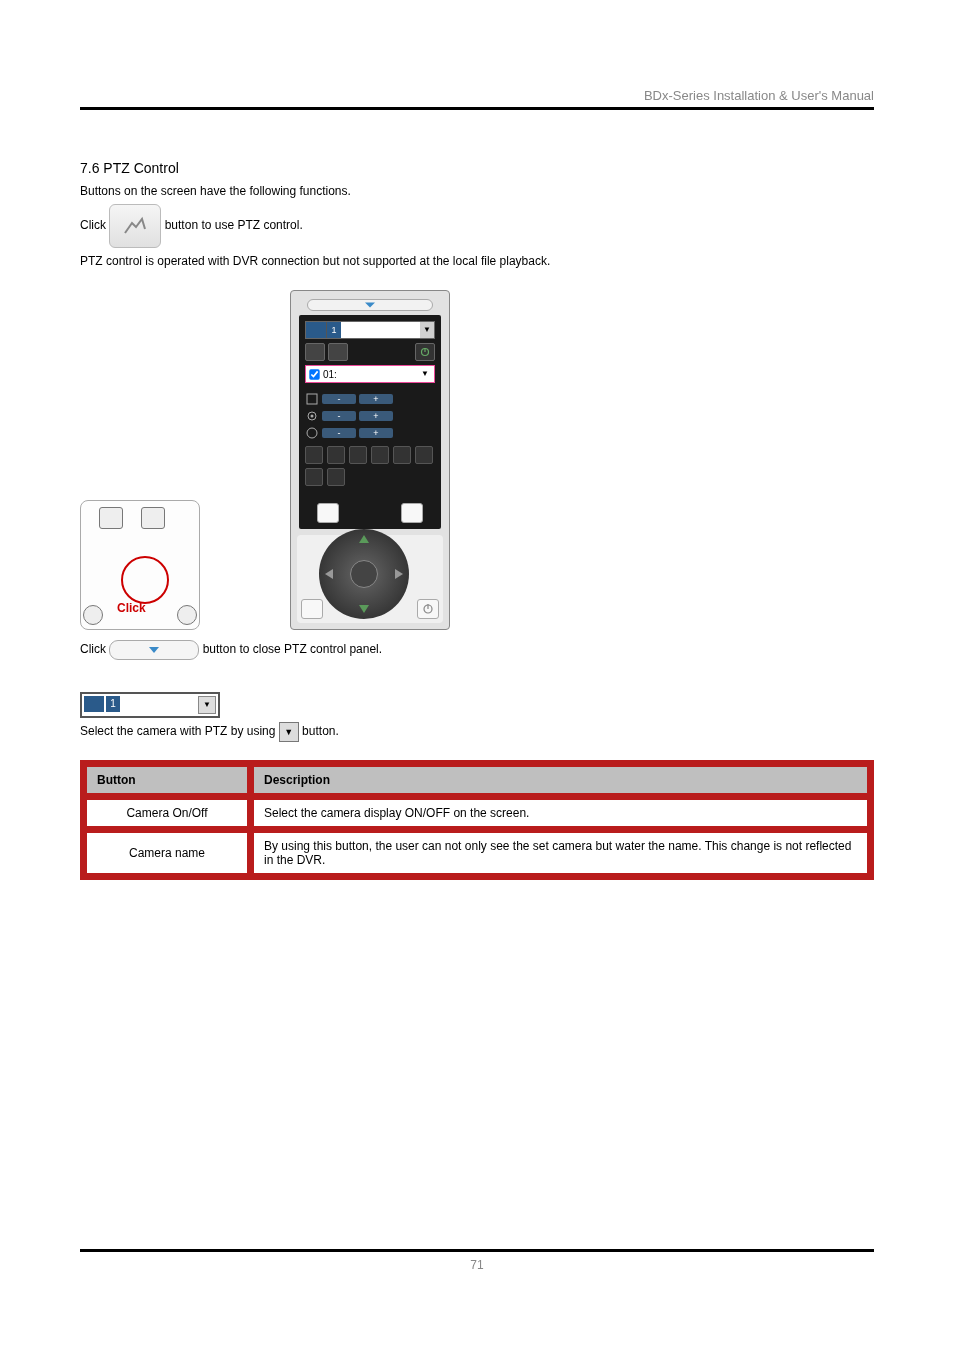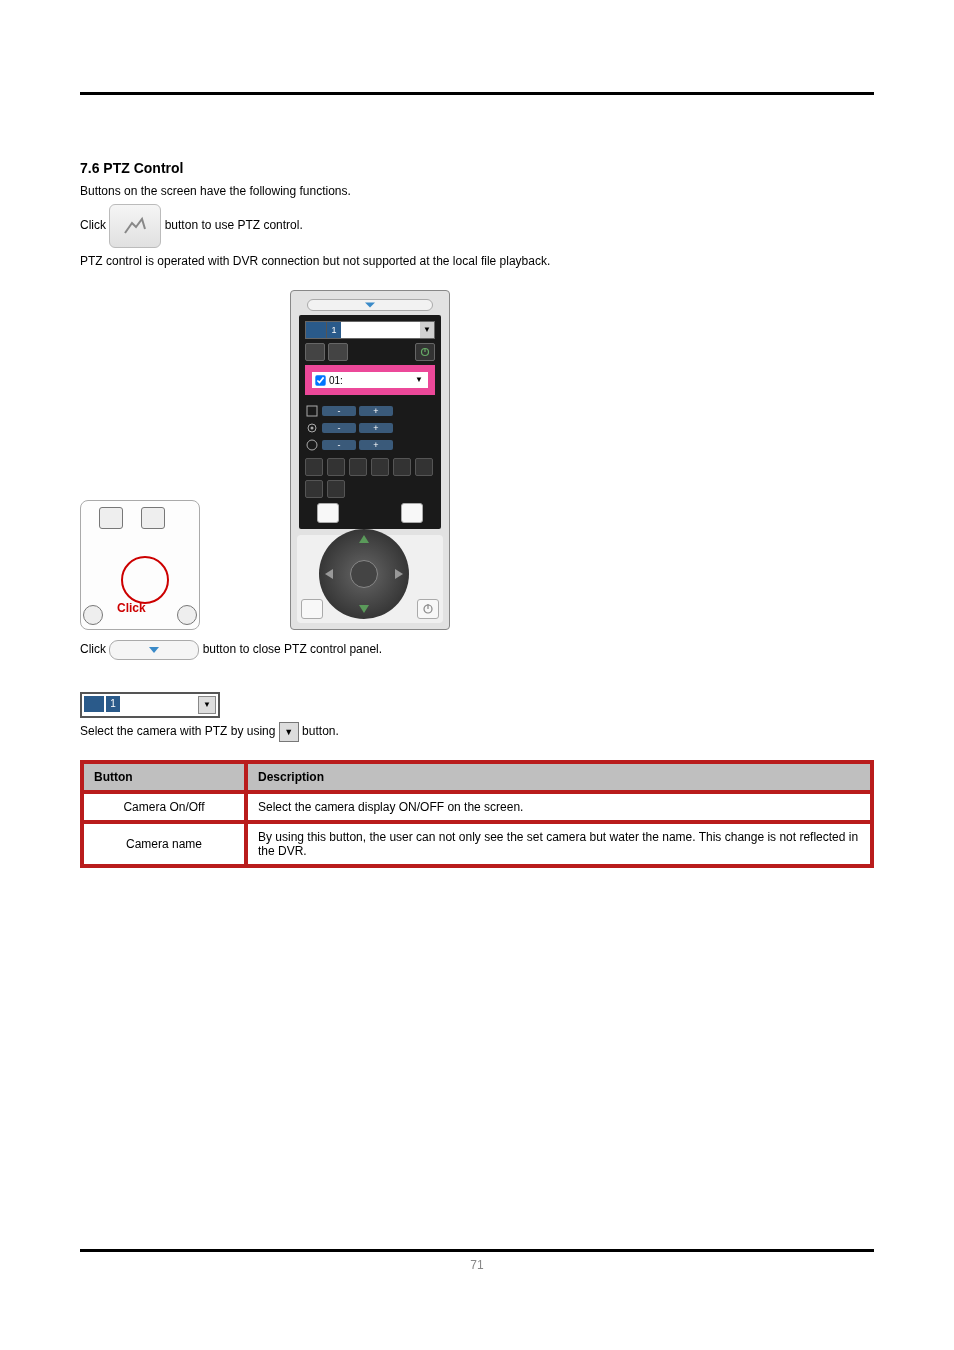--- a/index.html
+++ b/index.html
@@ -30,21 +30,21 @@
     border-top: 3px solid #000;
     margin: 4px 0 0 0;
   }
   .content {
     position: absolute;
     left: 80px;
     right: 80px;
     top: 160px;
   }
   .section-title {
-    font-weight: bold;
+    font-weight: normal;
     font-size: 14px;
     margin-bottom: 6px;
   }
   .body-text {
     font-size: 12px;
     line-height: 1.5;
     margin: 4px 0;
   }
   .icon-placeholder {
     display: inline-block;
@@ -100,21 +100,21 @@
     background: #1a1a1a; border-radius:2px;
     padding:6px; box-sizing:border-box;
   }
   .dropdown-row { display:flex; align-items:center; background:#fff; border:1px solid #666; height:16px; margin-bottom:4px; }
   .dropdown-row .seg { width:20px; height:100%; background:#2a5a8a; border-right:1px solid #555;}
   .dropdown-row .num { width:14px; height:100%; background:#2a5a8a; color:#fff; font-size:9px; text-align:center; line-height:16px;}
   .dropdown-row .arrow { margin-left:auto; width:14px; height:100%; background:#d0d0d0; text-align:center; font-size:8px; line-height:16px;}
   .btn-row { display:flex; gap:3px; margin:4px 0; align-items:center;}
   .sq-btn { width:18px;height:16px;background:#444;border:1px solid #666;border-radius:2px; position:relative;}
   .sq-btn.power { background:#333; margin-left:auto;}
-  .chk-row { display:flex; align-items:center; background:#fff; border:7px solid #ec4899; height:16px; padding:0 2px; font-size:10px; color:#000;}
+  .chk-row { display:flex; align-items:center; background:#fff; border:1px solid #ec4899; height:16px; padding:0 2px; font-size:10px; color:#000;}
   .chk-row input{ margin:0 2px 0 0; transform:scale(0.8);}
   .chk-row .arrow { margin-left:auto; width:14px; height:100%; text-align:center; font-size:8px; line-height:16px;}
   .slider-row { display:flex; align-items:center; gap:3px; margin:3px 0;}
   .slider-row .ico{ width:14px;height:14px;}
   .slider-row .bar{ flex:0 0 34px; height:10px; background:#3a5a7a; border-radius:2px; text-align:center; color:#fff; font-size:9px; line-height:10px;}
   .icon-grid { display:flex; flex-wrap:wrap; gap:4px; margin-top:6px;}
   .icon-grid .gi{ width:16px;height:16px; background:#333; border:1px solid #555; border-radius:2px;}
   .panel-bottom {
     position:absolute; left:6px; right:6px; bottom:6px; height:88px;
     background:#f0f0f0; border-radius:4px;
@@ -143,34 +143,35 @@
   .camera-select .num{position:absolute;left:24px;top:2px;width:14px;height:16px;background:#2a5a8a;color:#fff;font-size:10px;text-align:center;line-height:16px;}
   .camera-select .arr{position:absolute;right:2px;top:2px;width:16px;height:16px;background:#ddd;border:1px solid #888;text-align:center;font-size:8px;line-height:16px;}
   .small-dd {
     display:inline-block; width:18px; height:18px; border:1px solid #777; background:#ddd;
     vertical-align:middle; text-align:center; font-size:9px; line-height:18px;
   }
   table.info {
     width:100%; border-collapse:collapse; margin-top:18px;
   }
   table.info th, table.info td {
-    border:4px solid #b91c1c; padding:6px 10px; font-size:12px; text-align:left;
+    border:7px solid #b91c1c; padding:6px 10px; font-size:12px; text-align:left;
   }
   table.info th { background:#bfbfbf; font-weight:bold;}
   table.info td.c { text-align:center;}
   .footer {
     position:absolute; left:80px; right:80px; bottom:78px;
   }
   .footer hr { border:none; border-top:3px solid #000; margin:0 0 6px 0;}
   .footer .pn { text-align:center; color:#888; font-size:12px;}
 </style>
 </head>
 <body>
 
 <div class="header-area">
+  <div class="header-text">BDx-Series Installation &amp; User's Manual</div>
   <hr class="hr-thick">
 </div>
 
 <div class="content">
   <div class="section-title">7.6 PTZ Control</div>
 
   <div class="body-text">Buttons on the screen have the following functions.</div>
 
   <div class="body-text">
     <span>Click</span>

